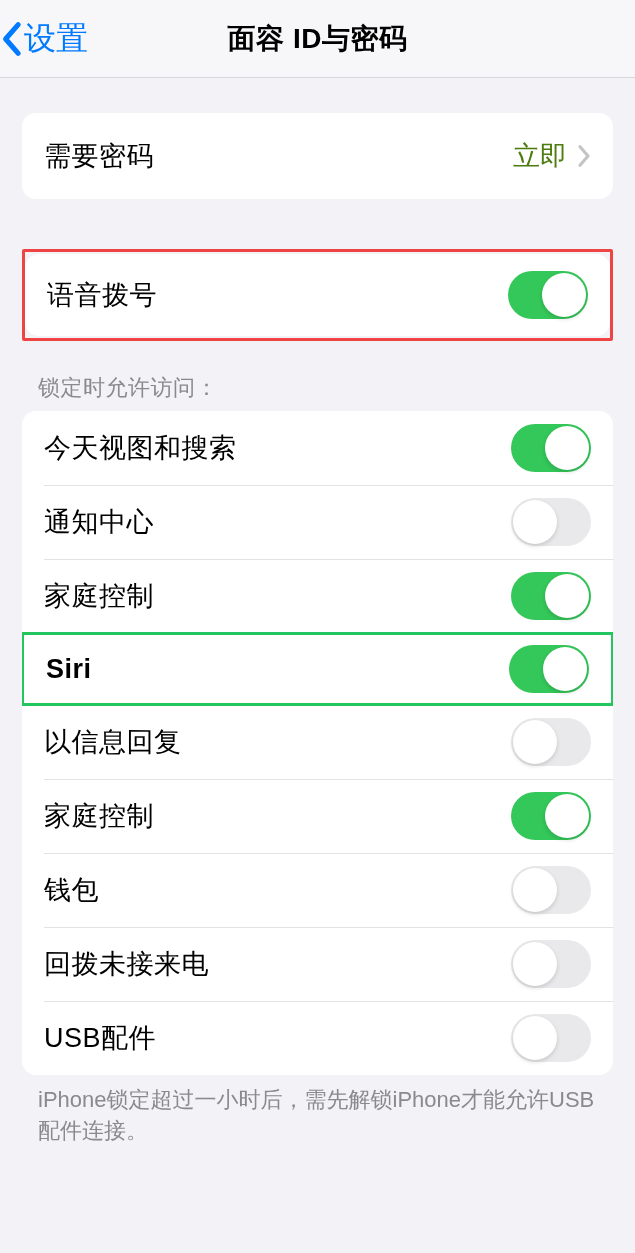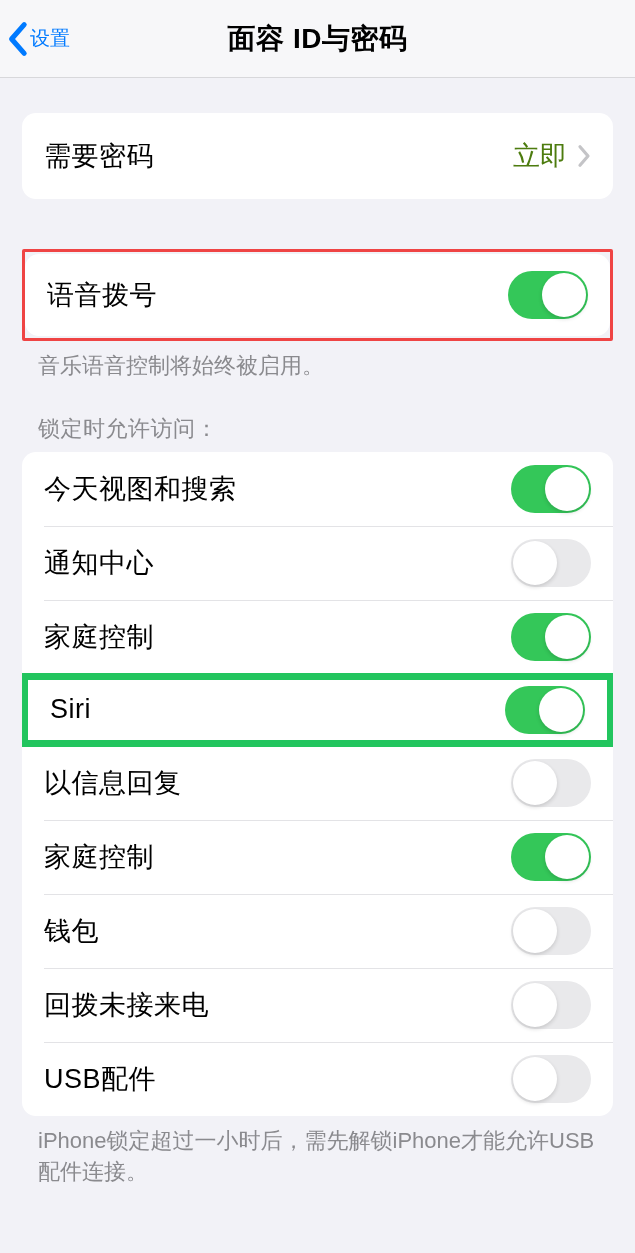--- a/index.html
+++ b/index.html
@@ -20,23 +20,23 @@
       background: #f7f7f9;
       display: flex;
       align-items: center;
       position: relative;
       border-bottom: 1px solid #d8d8db;
     }
     .back-btn {
       display: flex;
       align-items: center;
       position: absolute;
-      left: 6px;
+      left: 0;
       color: #007aff;
-      font-size: 20px;
+      font-size: 32px;
       gap: 2px;
     }
     .back-chevron {
       width: 22px;
       height: 36px;
     }
     .header-title {
       margin: 0 auto;
       font-size: 28px;
       font-weight: 600;
@@ -63,24 +63,25 @@
     .row + .row::before {
       content: '';
       position: absolute;
       top: 0;
       left: 22px;
       right: 0;
       height: 1px;
       background: #e3e3e6;
     }
     .row.highlighted-row {
-      border: 7px solid #22c55e;
+      border: 3px solid #22c55e;
       margin: -1px -1px;
       z-index: 2;
       position: relative;
+      font-weight: bold;
     }
     .row.highlighted-row::before {
       display: none;
     }
     .row-label {
       font-size: 27px;
       color: #000;
       letter-spacing: 0.5px;
     }
     .row-right {
@@ -194,21 +195,20 @@
   </div>
 
   <div class="group highlighted-box" style="margin-top:50px;">
     <div class="inner-row">
       <div class="row-label">语音拨号</div>
       <div class="toggle on">
         <div class="toggle-knob"></div>
       </div>
     </div>
   </div>
-  <div class="footer-text">音乐语音控制将始终被启用。</div>
 
   <div class="section-header">锁定时允许访问：</div>
 
   <div class="group tight">
     <div class="row">
       <div class="row-label">今天视图和搜索</div>
       <div class="toggle on">
           <div class="toggle-knob"></div>
         </div>
     </div>

